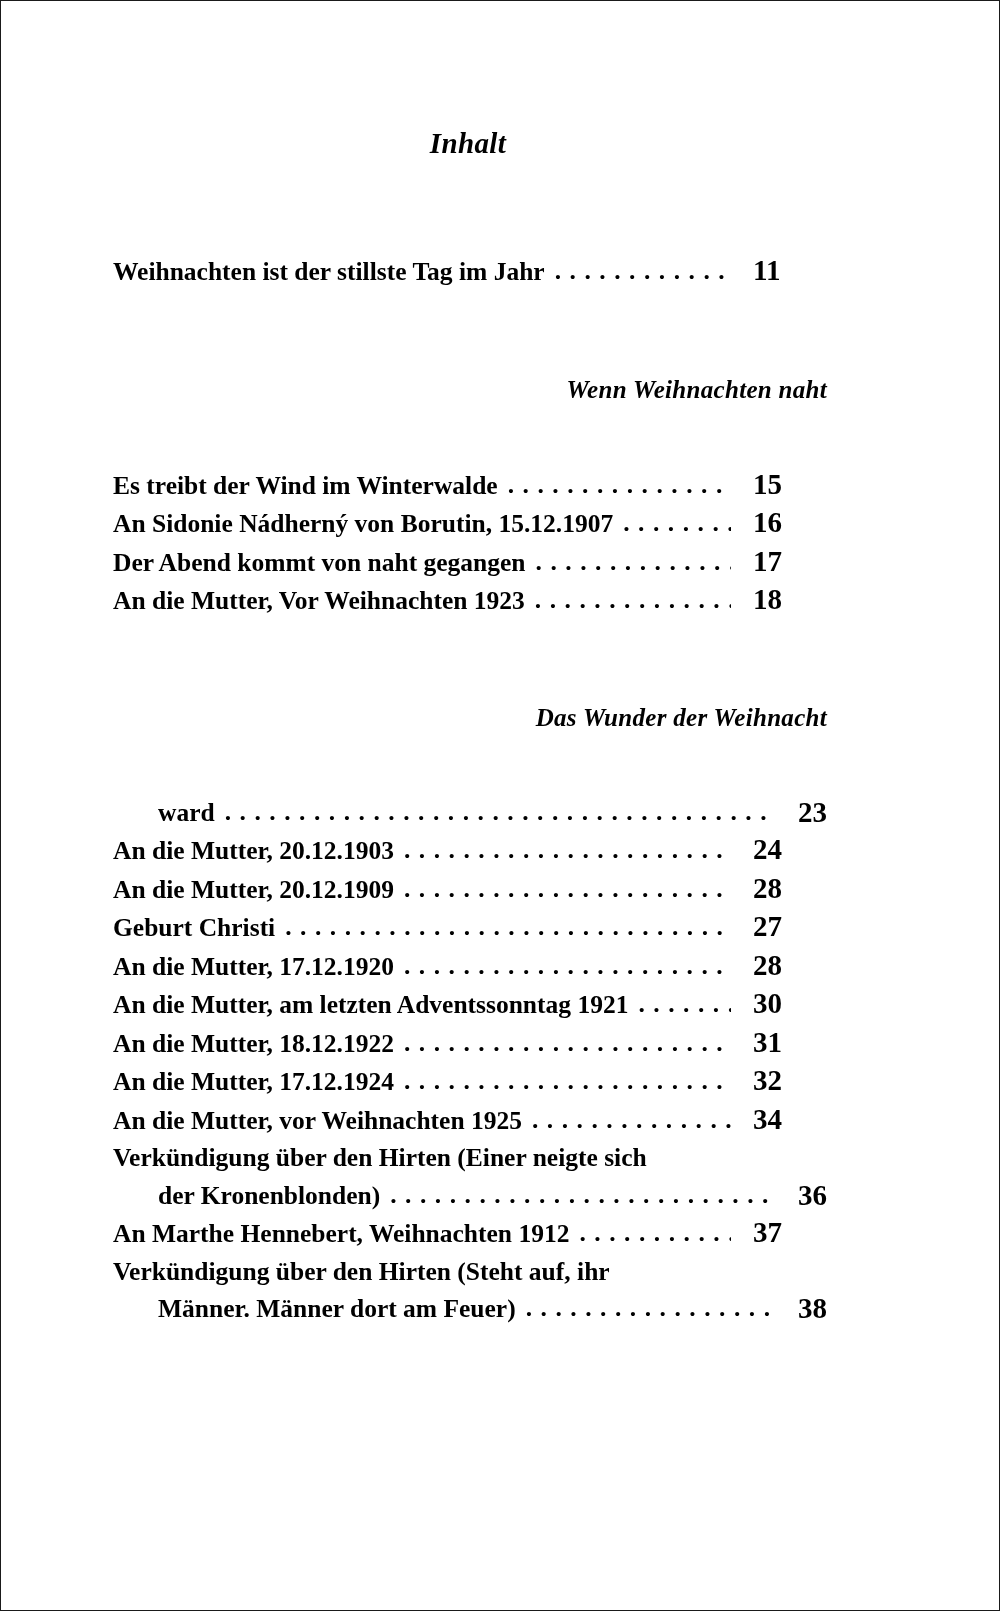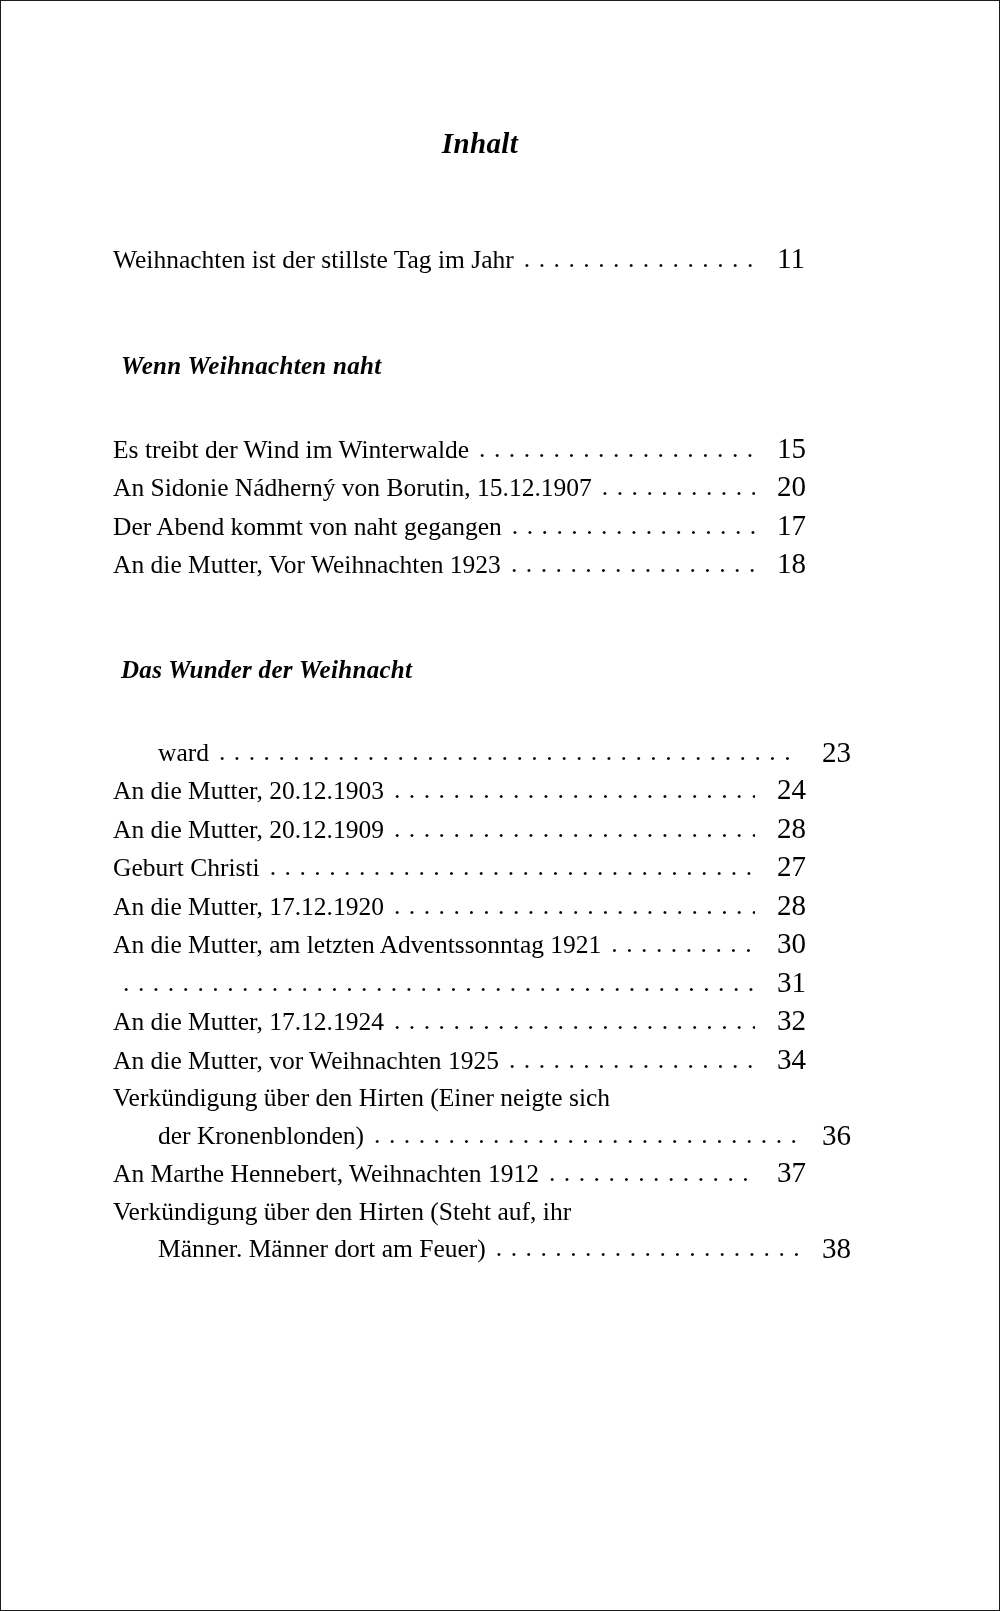--- a/index.html
+++ b/index.html
@@ -13,48 +13,49 @@
     height: 1611px;
     background: #ffffff;
     border: 1px solid #1a1a1a;
     box-sizing: border-box;
     font-family: "Liberation Serif", "DejaVu Serif", serif;
     color: #000000;
     overflow: hidden;
   }
   .content {
     position: absolute;
-    left: 108px;
+    left: 96px;
     top: 0;
     width: 730px;
   }
 
   .toc-title {
     font-style: italic;
     font-size: 29px;
     text-align: center;
     margin: 0;
     padding-top: 126px;
     letter-spacing: 0.4px;
     padding-left: 12px;
   }
 
   .section-heading {
     font-style: italic;
     font-size: 25px;
-    text-align: left;
+    text-align: right;
     margin: 0;
     letter-spacing: 0.3px;
     padding-left: 12px;
   }
 
   .entries {
-    margin: 4px;
+    margin: 16px;
     padding: 0;
     list-style: none;
+    font-weight: bold;
   }
 
   .entry {
     font-size: 25.5px;
     line-height: 37.5px;
     margin: 0;
     padding: 0;
   }
 
   
@@ -131,21 +132,21 @@
           <div class="entry-line">
             <span class="entry-text">Es treibt der Wind im Winterwalde</span>
             <span class="leader">.......................................................</span>
             <span class="entry-page">15</span>
           </div>
         </li>
         <li class="entry">
           <div class="entry-line">
             <span class="entry-text">An Sidonie Nádherný von Borutin, 15.12.1907</span>
             <span class="leader">.......................................................</span>
-            <span class="entry-page">20</span>
+            <span class="entry-page">16</span>
           </div>
         </li>
         <li class="entry">
           <div class="entry-line">
             <span class="entry-text">Der Abend kommt von naht gegangen</span>
             <span class="leader">.......................................................</span>
             <span class="entry-page">17</span>
           </div>
         </li>
         <li class="entry">
@@ -201,20 +202,21 @@
         </li>
         <li class="entry">
           <div class="entry-line">
             <span class="entry-text">An die Mutter, am letzten Adventssonntag 1921</span>
             <span class="leader">.......................................................</span>
             <span class="entry-page">30</span>
           </div>
         </li>
         <li class="entry">
           <div class="entry-line">
+            <span class="entry-text">An die Mutter, 18.12.1922</span>
             <span class="leader">.......................................................</span>
             <span class="entry-page">31</span>
           </div>
         </li>
         <li class="entry">
           <div class="entry-line">
             <span class="entry-text">An die Mutter, 17.12.1924</span>
             <span class="leader">.......................................................</span>
             <span class="entry-page">32</span>
           </div>

